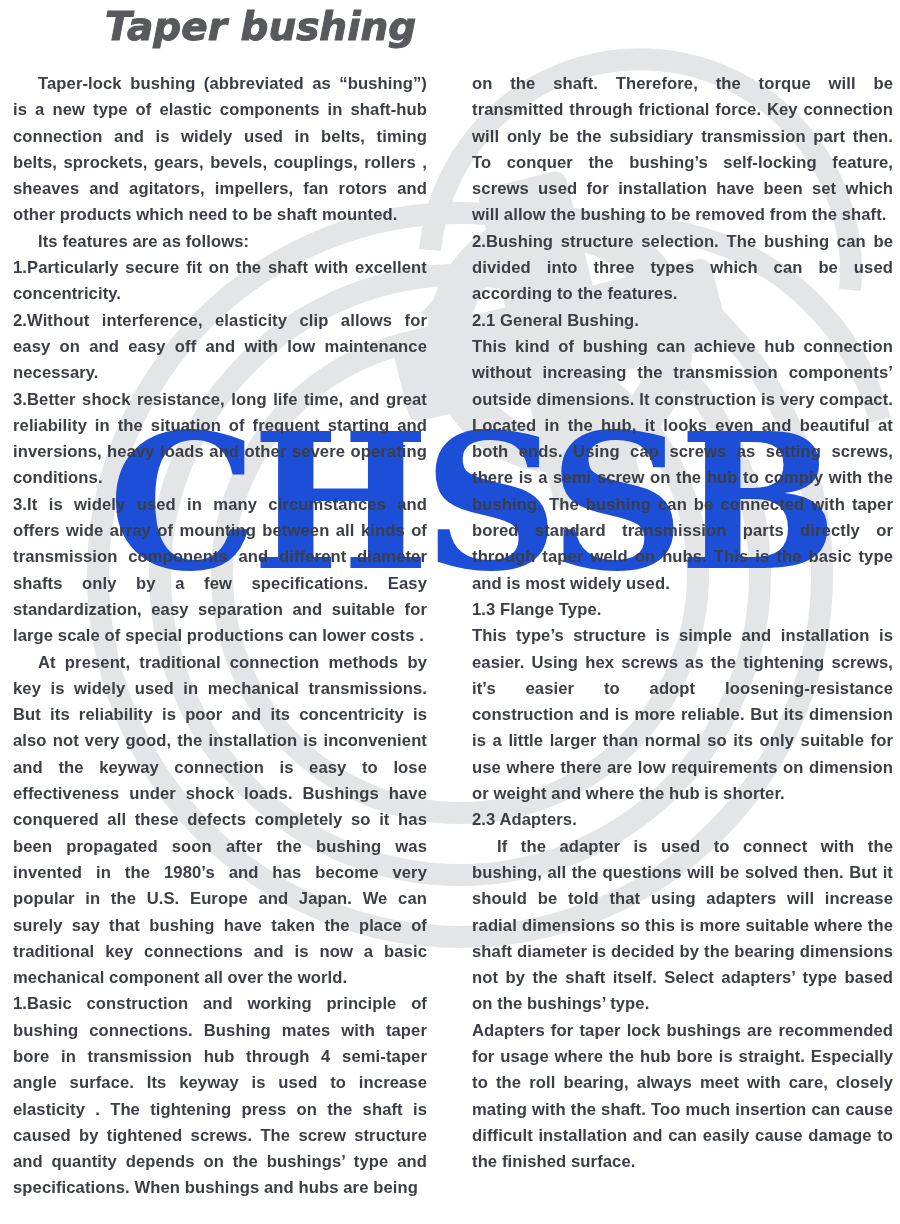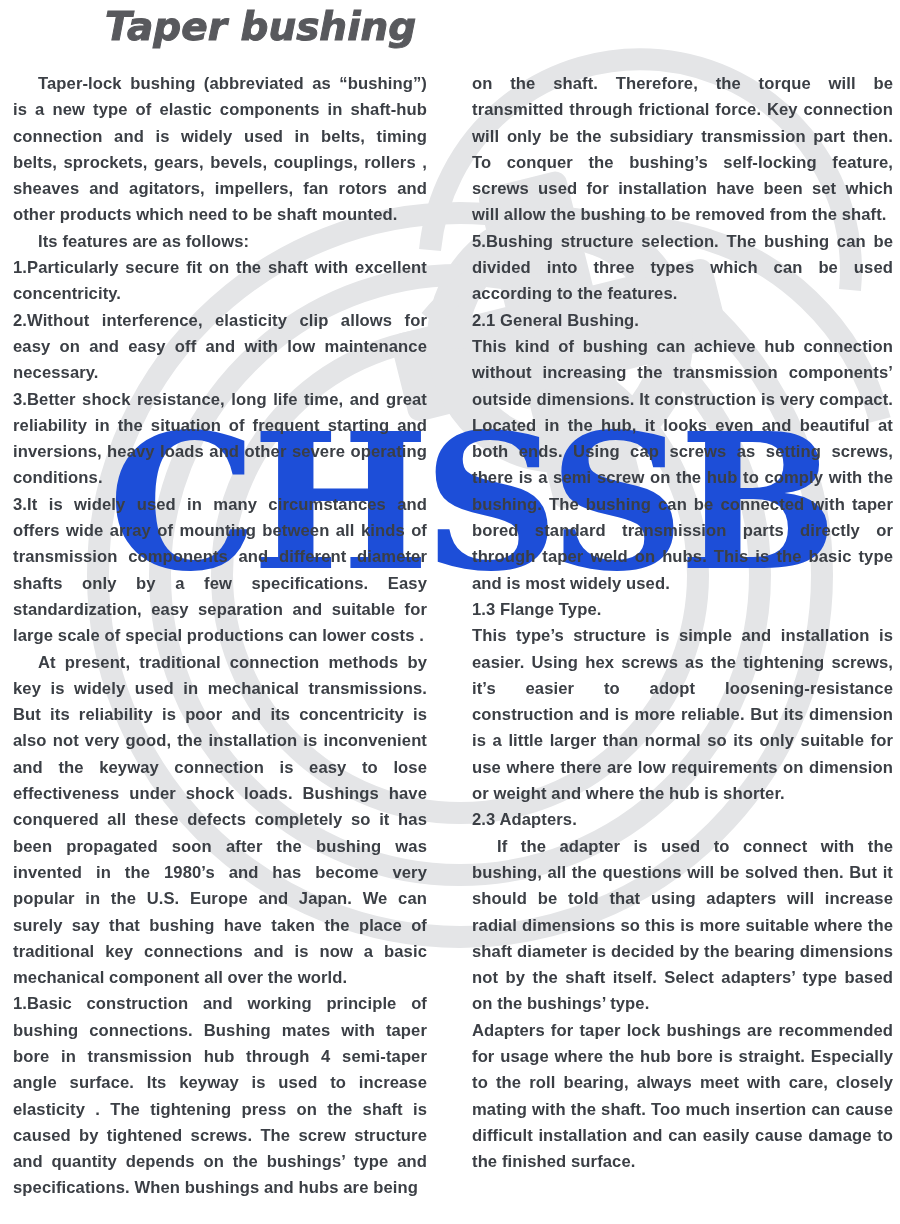--- a/index.html
+++ b/index.html
@@ -119,21 +119,21 @@
       <p class="para indent">Its features are as follows:</p>
       <p class="para">1.Particularly secure fit on the shaft with excellent concentricity.</p>
       <p class="para">2.Without interference, elasticity clip allows for easy on and easy off and with low maintenance necessary.</p>
       <p class="para">3.Better shock resistance, long life time, and great reliability in the situation of frequent starting and inversions, heavy loads and other severe operating conditions.</p>
       <p class="para">3.It is widely used in many circumstances and offers wide array of mounting between all kinds of transmission components and different diameter shafts only by a few specifications. Easy standardization, easy separation and suitable for large scale of special productions can lower costs .</p>
       <p class="para indent">At present, traditional connection methods by key is widely used in mechanical transmissions. But its reliability is poor and its concentricity is also not very good, the installation is inconvenient and the keyway connection is easy to lose effectiveness under shock loads. Bushings have conquered all these defects completely so it has been propagated soon after the bushing was invented in the 1980’s and has become very popular in the U.S. Europe and Japan. We can surely say that bushing have taken the place of traditional key connections and is now a basic mechanical component all over the world.</p>
       <p class="para">1.Basic construction and working principle of bushing connections. Bushing mates with taper bore in transmission hub through 4 semi-taper angle surface. Its keyway is used to increase elasticity . The tightening press on the shaft is caused by tightened screws. The screw structure and quantity depends on the bushings’ type and specifications. When bushings and hubs are being</p>
     </div>
   <div class="column column-right">
       <p class="para">on the shaft. Therefore, the torque will be transmitted through frictional force. Key connection will only be the subsidiary transmission part then. To conquer the bushing’s self-locking feature, screws used for installation have been set which will allow the bushing to be removed from the shaft.</p>
-      <p class="para">5.Bushing structure selection. The bushing can be divided into three types which can be used according to the features.</p>
+      <p class="para">2.Bushing structure selection. The bushing can be divided into three types which can be used according to the features.</p>
       <p class="para">2.1 General Bushing.</p>
       <p class="para">This kind of bushing can achieve hub connection without increasing the transmission components’ outside dimensions. It construction is very compact. Located in the hub, it looks even and beautiful at both ends. Using cap screws as setting screws, there is a semi screw on the hub to comply with the bushing. The bushing can be connected with taper bored standard transmission parts directly or through taper weld on hubs. This is the basic type and is most widely used.</p>
       <p class="para">1.3 Flange Type.</p>
       <p class="para">This type’s structure is simple and installation is easier. Using hex screws as the tightening screws, it’s easier to adopt loosening-resistance construction and is more reliable. But its dimension is a little larger than normal so its only suitable for use where there are low requirements on dimension or weight and where the hub is shorter.</p>
       <p class="para">2.3 Adapters.</p>
       <p class="para indent">If the adapter is used to connect with the bushing, all the questions will be solved then. But it should be told that using adapters will increase radial dimensions so this is more suitable where the shaft diameter is decided by the bearing dimensions not by the shaft itself. Select adapters’ type based on the bushings’ type.</p>
       <p class="para">Adapters for taper lock bushings are recommended for usage where the hub bore is straight. Especially to the roll bearing, always meet with care, closely mating with the shaft. Too much insertion can cause difficult installation and can easily cause damage to the finished surface.</p>
     </div>
 
 </div>

